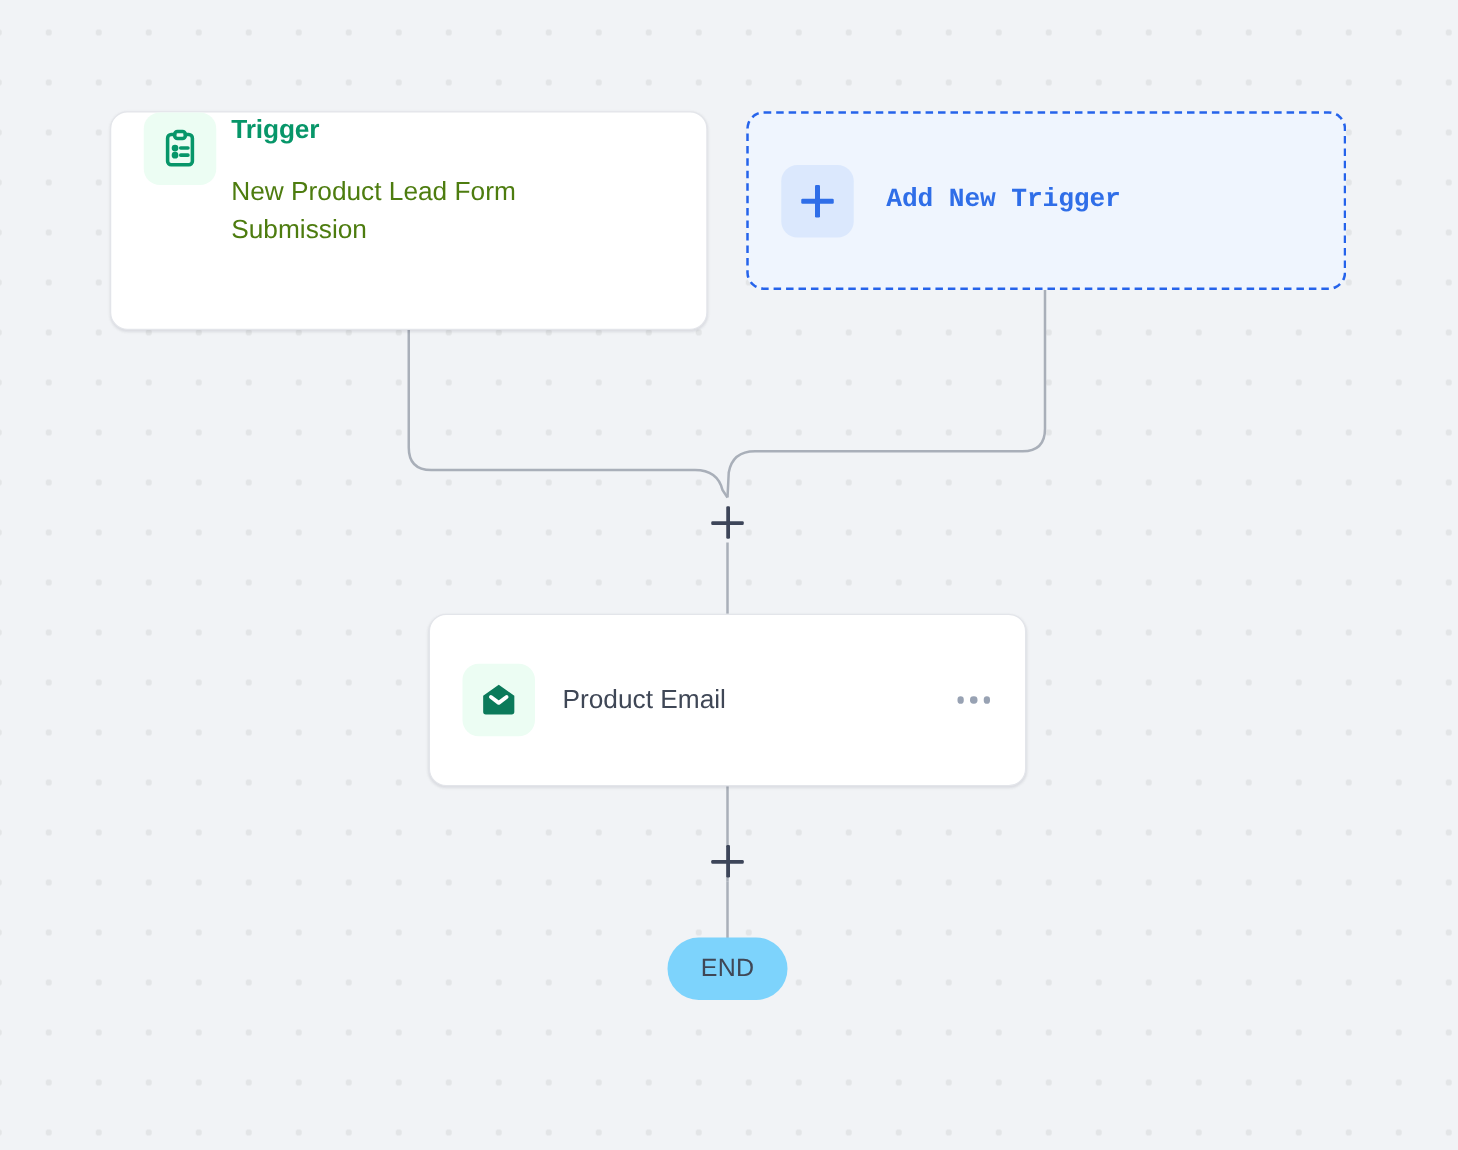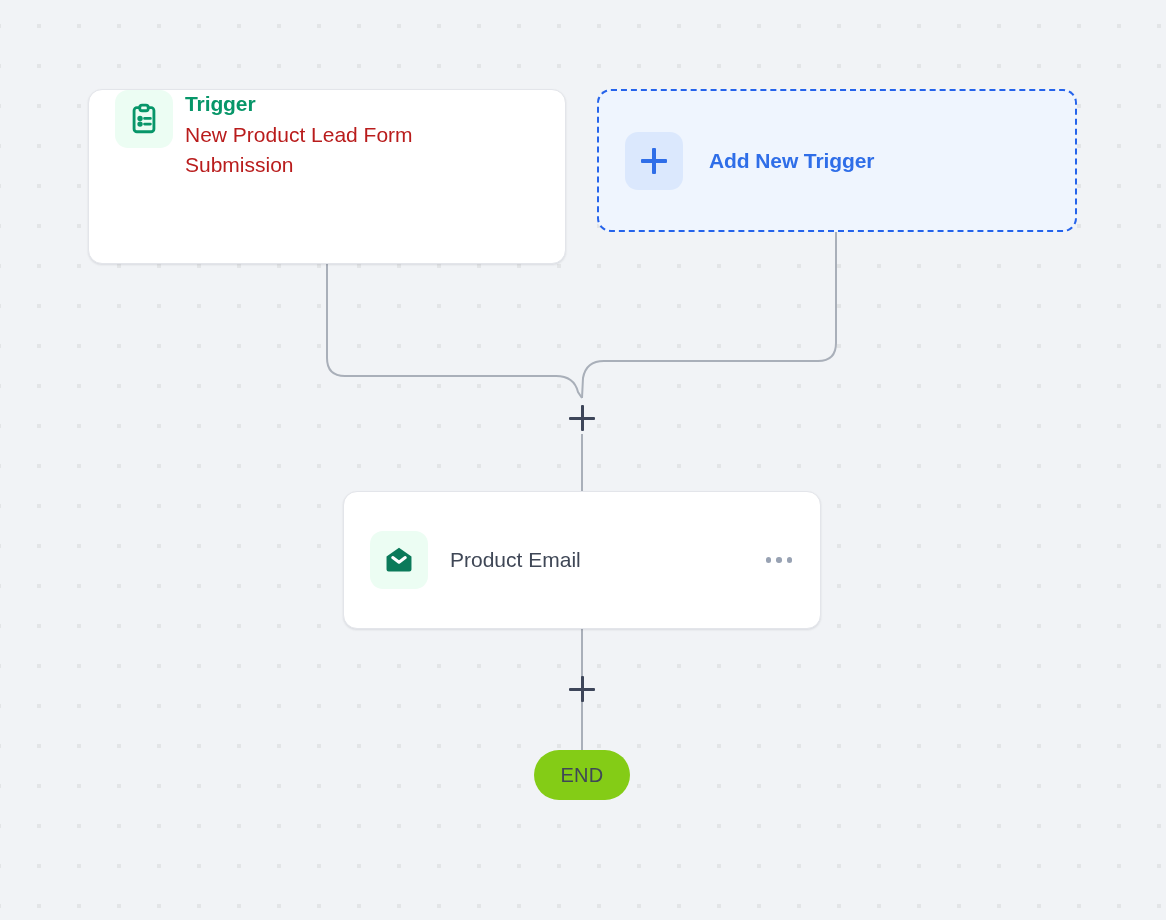--- a/index.html
+++ b/index.html
@@ -74,42 +74,44 @@
   .icon-tile.green { background: #ecfdf3; }
   .trigger-text { display: flex; flex-direction: column; gap: 2px; }
   .trigger-kicker {
     color: #079669;
     font-size: 21px;
     font-weight: bold;
     letter-spacing: -0.1px;
     line-height: 28px;
   }
   .trigger-title {
-    color: #b91c1c;
+    color: #4d7c0f;
     font-size: 21px;
     font-weight: normal;
     line-height: 30px;
     max-width: 290px;
+    margin-top: 19px;
   }
 
   
   #add-trigger-node {
     position: absolute;
     left: 597px;
     top: 89px;
     width: 480px;
     height: 143px;
     border: 2px dashed #2563eb;
     border-radius: 14px;
     background: #eff5fe;
     display: flex;
     align-items: center;
     padding: 0 26px;
     gap: 26px;
     cursor: pointer;
+    font-family: Liberation Mono, monospace;
   }
   .icon-tile.blue { background: #dbe8fd; }
   .plus-glyph-blue {
     position: relative;
     width: 26px;
     height: 26px;
   }
   .plus-glyph-blue::before,
   .plus-glyph-blue::after {
     content: "";
@@ -176,21 +178,21 @@
   #edge-plus-top    { left: 568px; top: 404px; }
   #edge-plus-bottom { left: 568px; top: 675px; }
 
   
   #end-node {
     position: absolute;
     left: 534px;
     top: 750px;
     width: 96px;
     height: 50px;
-    background: #84cc16;
+    background: #7dd3fc;
     border-radius: 25px;
     display: flex;
     align-items: center;
     justify-content: center;
   }
   .end-label {
     color: #3f4756;
     font-size: 20px;
     letter-spacing: 0.2px;
   }

